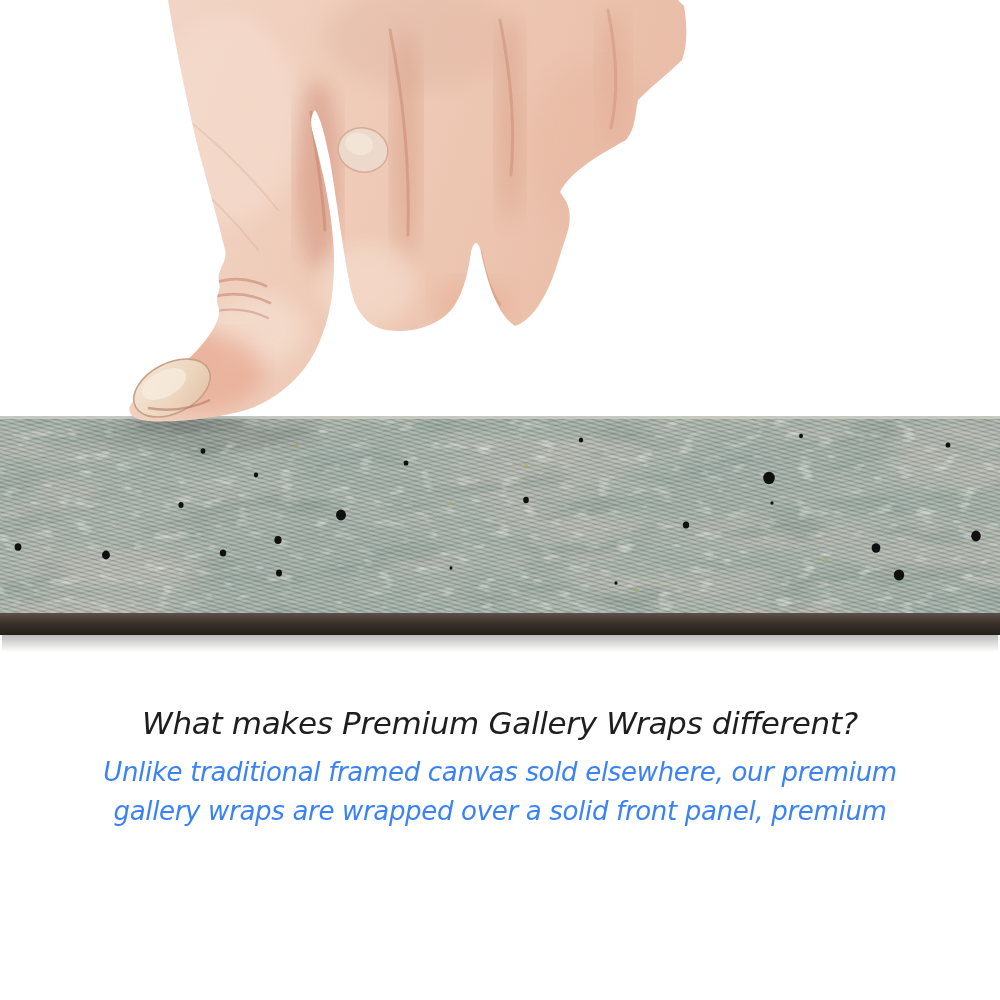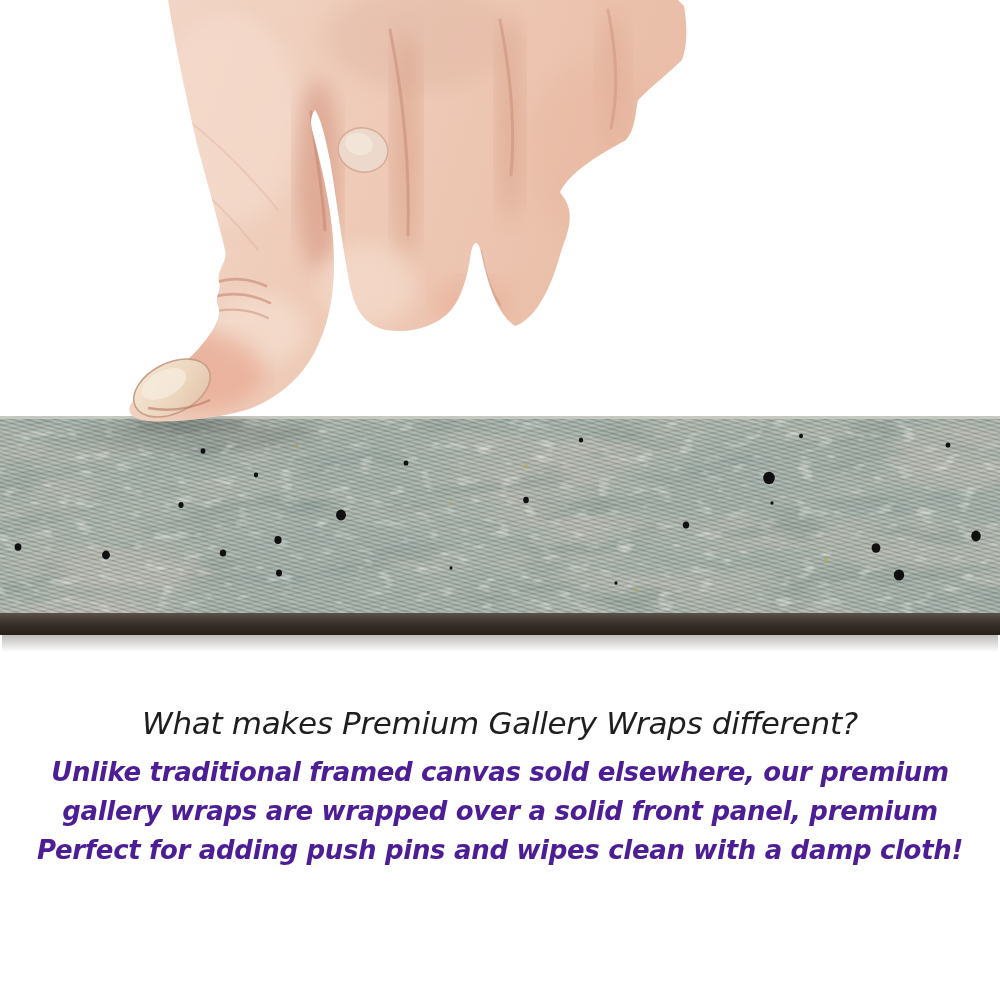--- a/index.html
+++ b/index.html
@@ -11,21 +11,21 @@
   .strip-svg{position:absolute;left:-4px;top:408px;width:1008px;height:252px;}
   .hand-svg{position:absolute;left:118px;top:0;width:580px;height:432px;}
   .caption{
     position:absolute;left:0;top:702px;width:1000px;text-align:center;
     color:#222222;font-style:italic;letter-spacing:-0.02em;
   }
   .caption h1{
     margin:0 0 9px 0;font-size:31px;font-weight:500;line-height:42px;color:#1e1e1e;
   }
   .caption p{
-    margin:0;font-size:26px;font-weight:700;line-height:39px;color:#4c1d95;
+    margin:0;font-size:26px;font-weight:400;line-height:39px;color:#3b82f6;
   }
 </style>
 </head>
 <body>
 
 <div class="stage">
 
   <div class="photo">
 
     <svg class="strip-svg" viewBox="0 0 1008 252" preserveAspectRatio="none">
@@ -223,16 +223,15 @@
         <ellipse cx="46" cy="384" rx="24" ry="13" transform="rotate(-27 46 384)" fill="#f7ecdf" opacity="0.75"></ellipse>
         <path d="M30,408 Q62,414 92,400" fill="none" stroke="#b67763" stroke-width="2.4" opacity="0.6"></path>
       </g>
     </svg>
   </div>
 
   <div class="caption">
     <h1>What makes Premium Gallery Wraps different?</h1>
     <p>Unlike traditional framed canvas sold elsewhere, our premium</p>
     <p>gallery wraps are wrapped over a solid front panel, premium</p>
-    <p>Perfect for adding push pins and wipes clean with a damp cloth!</p>
   </div>
 
 </div>
 
 </body></html>

